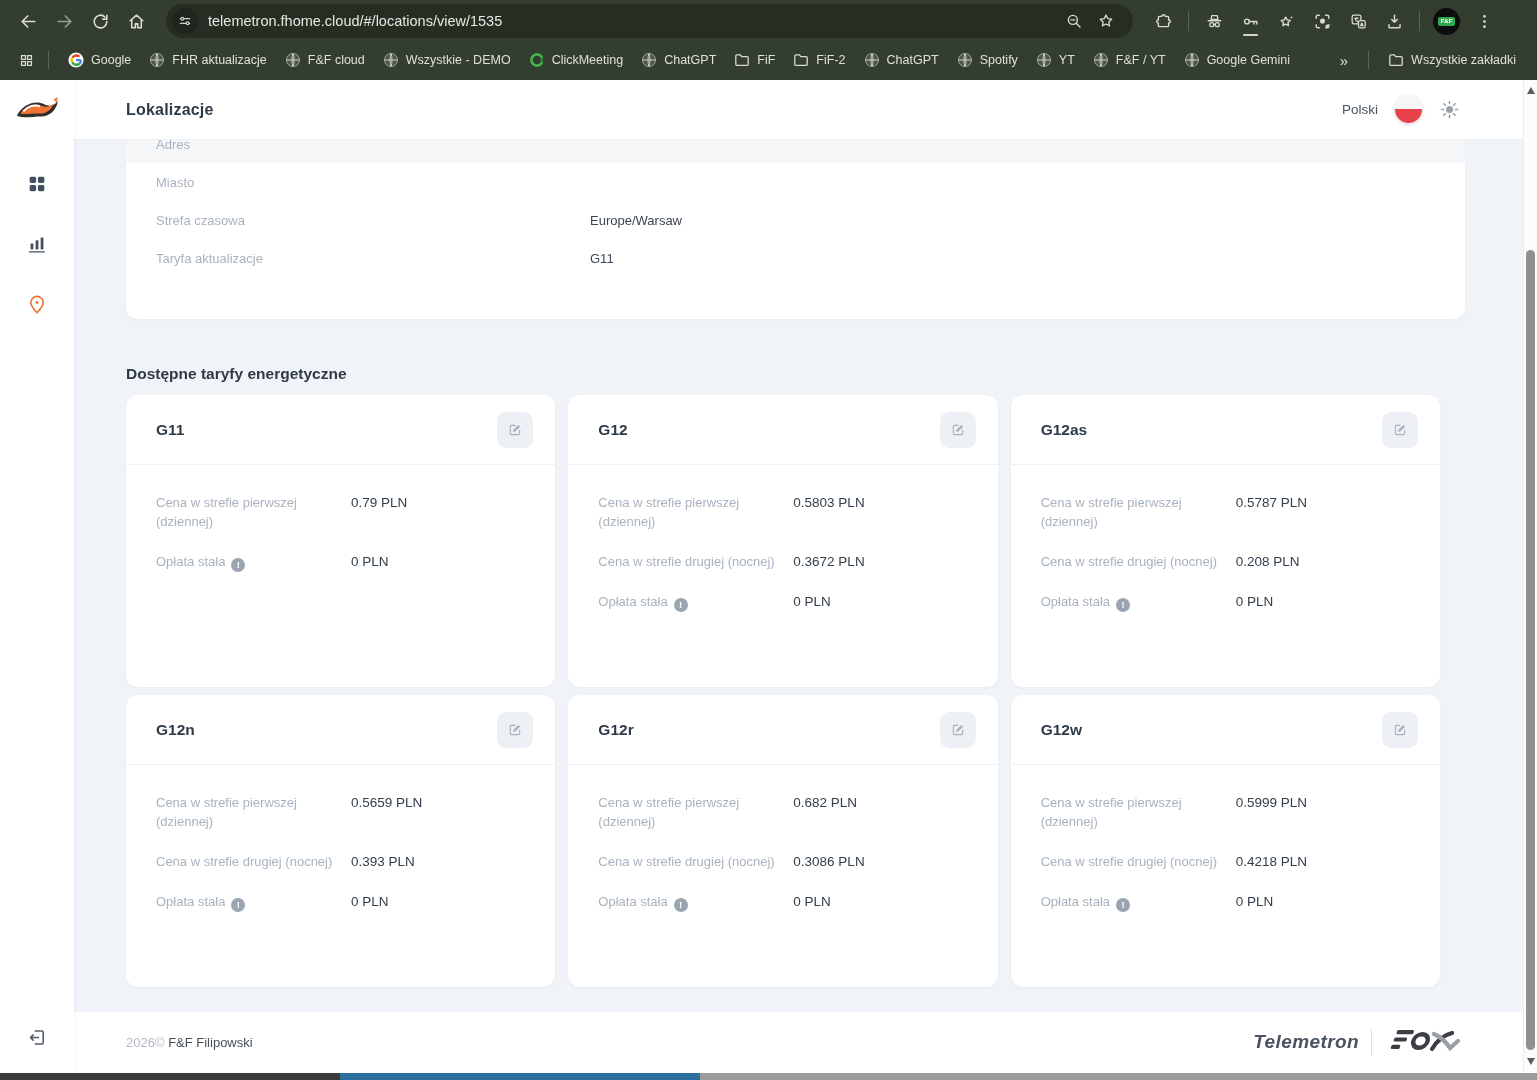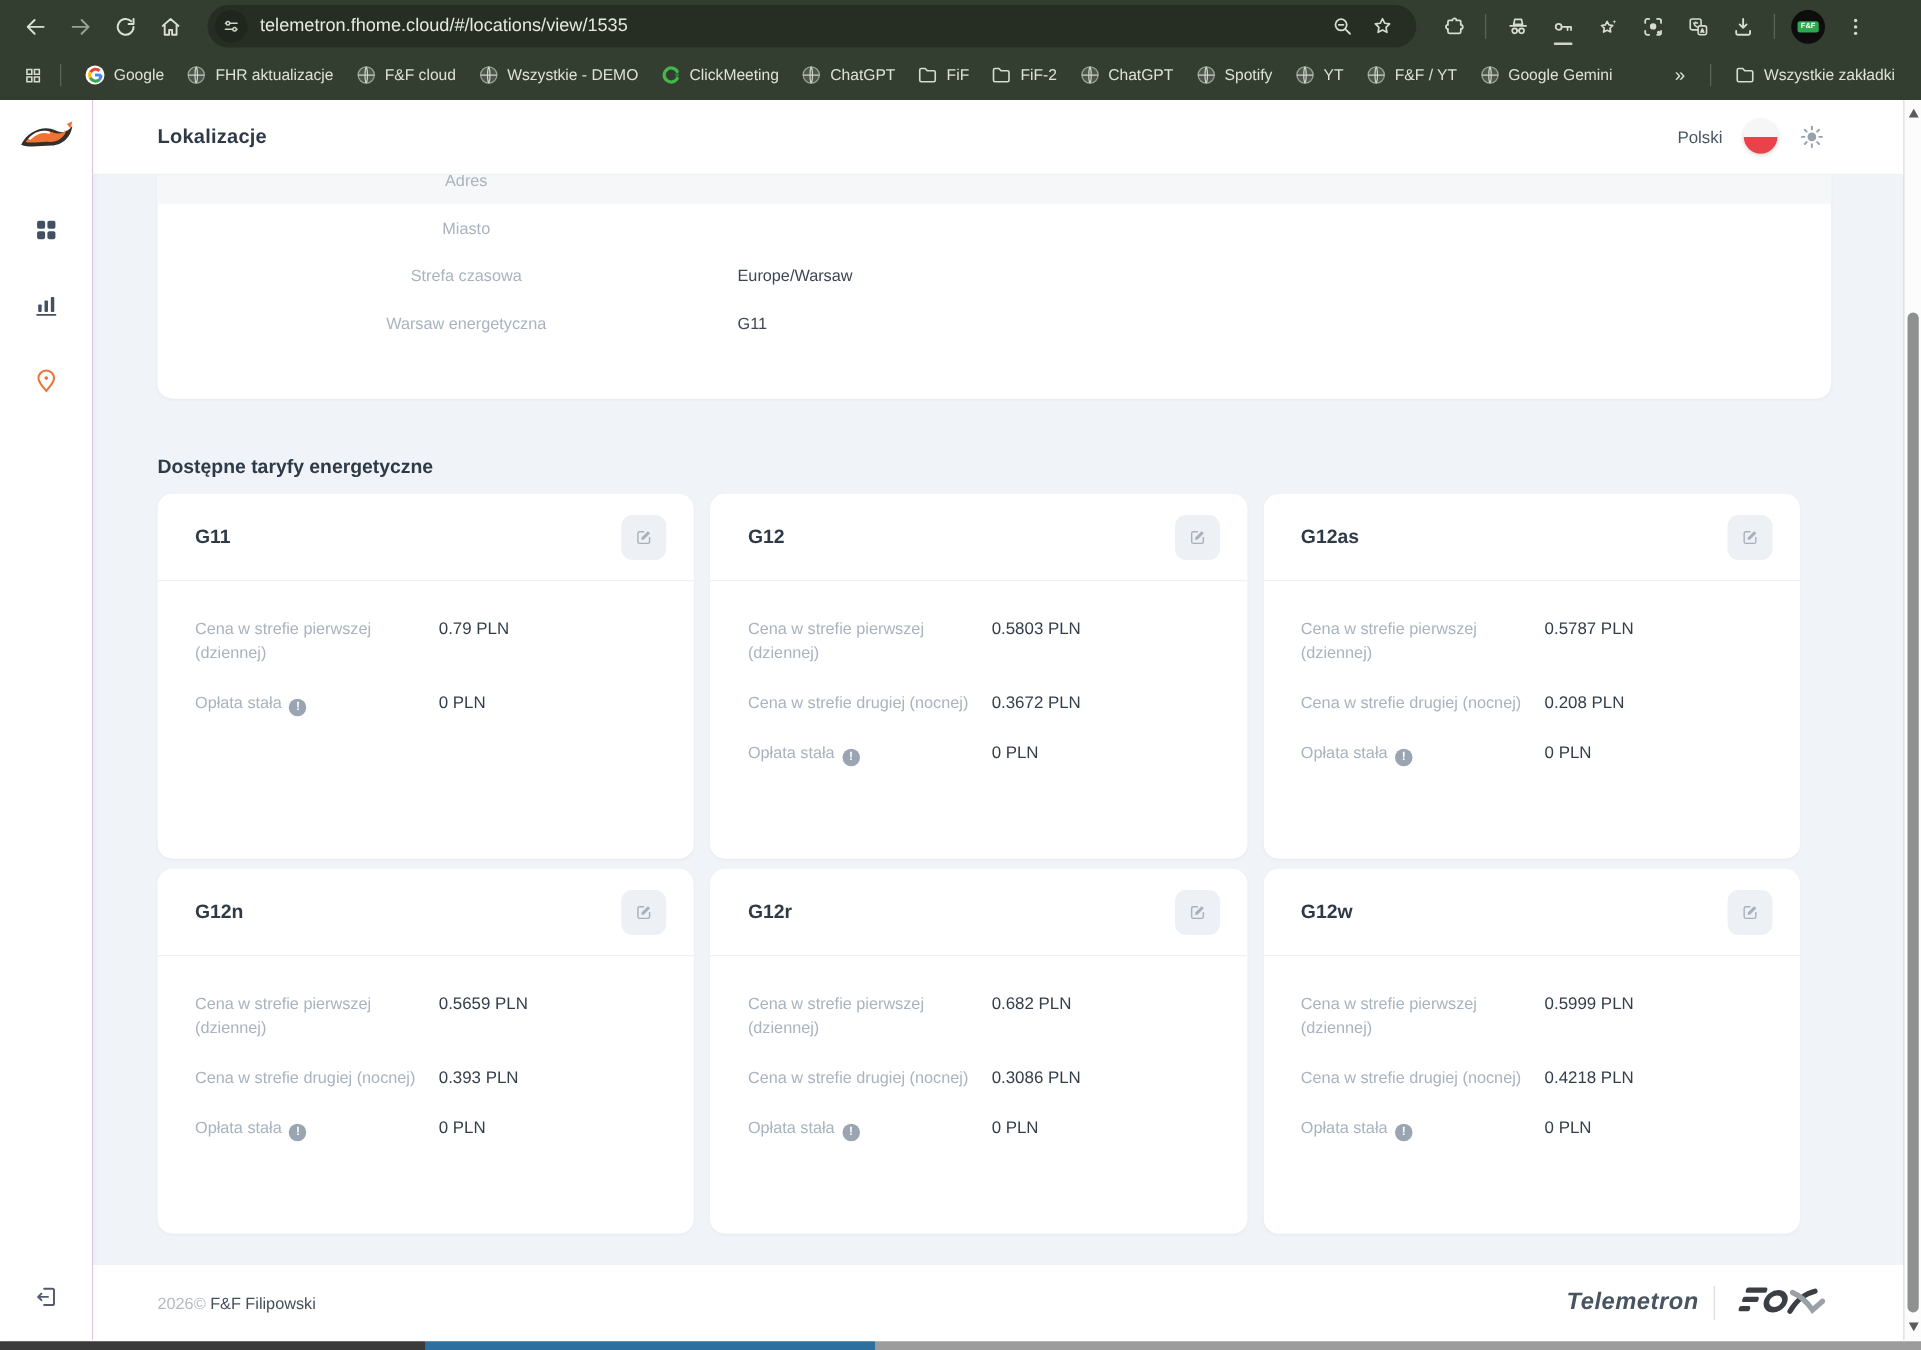--- a/index.html
+++ b/index.html
@@ -62,21 +62,21 @@
   .page-title{flex:1;font-size:16px;font-weight:700;color:#2f3a47;letter-spacing:.2px;}
   .lang{display:flex;align-items:center;gap:17px;}
   .lang-label{font-size:13.5px;color:#495361;}
   .flag{width:27px;height:27px;border-radius:50%;background:linear-gradient(#f6f6f6 0 50%,#e8434b 50% 100%);
         box-shadow:0 1px 4px rgba(0,0,0,.18);}
   .sun{color:#97a1ae;display:flex;}
   .sun svg{width:21px;height:21px;}
 
   .content{flex:1;background:#f0f3f8;padding-left:52px;overflow:hidden;}
   .details-card{width:1339px;background:#fff;border-radius:12px;margin-top:-31px;
-                padding:16px 0 42px;box-shadow:0 1px 3px rgba(16,30,54,.04);text-align:center;}
+                padding:16px 0 42px;box-shadow:0 1px 3px rgba(16,30,54,.04);}
   .d-row{display:flex;align-items:center;height:38px;padding:0 30px;font-size:13px;}
   .d-row.striped{background:#f5f7f9;}
   .d-label{width:434px;flex:none;color:#a9b3bf;}
   .d-value{color:#3c4654;}
 
   .section-title{margin:46px 0 12px;font-size:15.5px;font-weight:700;color:#2f3a47;}
   .grid{width:1314px;display:grid;grid-template-columns:repeat(3,1fr);gap:8px 13px;}
   .t-card{background:#fff;border-radius:12px;height:292px;box-shadow:0 1px 3px rgba(16,30,54,.04);
           display:flex;flex-direction:column;overflow:hidden;}
   .t-head{height:70px;flex:none;display:flex;align-items:center;padding:0 22px 0 30px;border-bottom:1px solid #eef1f4;}
@@ -484,21 +484,21 @@
     <span class="d-label">Miasto</span>
     <span class="d-value"></span>
   </div>
 
   <div class="d-row">
     <span class="d-label">Strefa czasowa</span>
     <span class="d-value">Europe/Warsaw</span>
   </div>
 
   <div class="d-row">
-    <span class="d-label">Warsaw energetyczna</span>
+    <span class="d-label">Taryfa aktualizacje</span>
     <span class="d-value">G11</span>
   </div>
 </section>
 
         <h2 class="section-title">Dostępne taryfy energetyczne</h2>
 
         <div class="grid" id="tariff-grid">
   <div class="t-card">
     <div class="t-head">
       <span class="t-title">G11</span>

